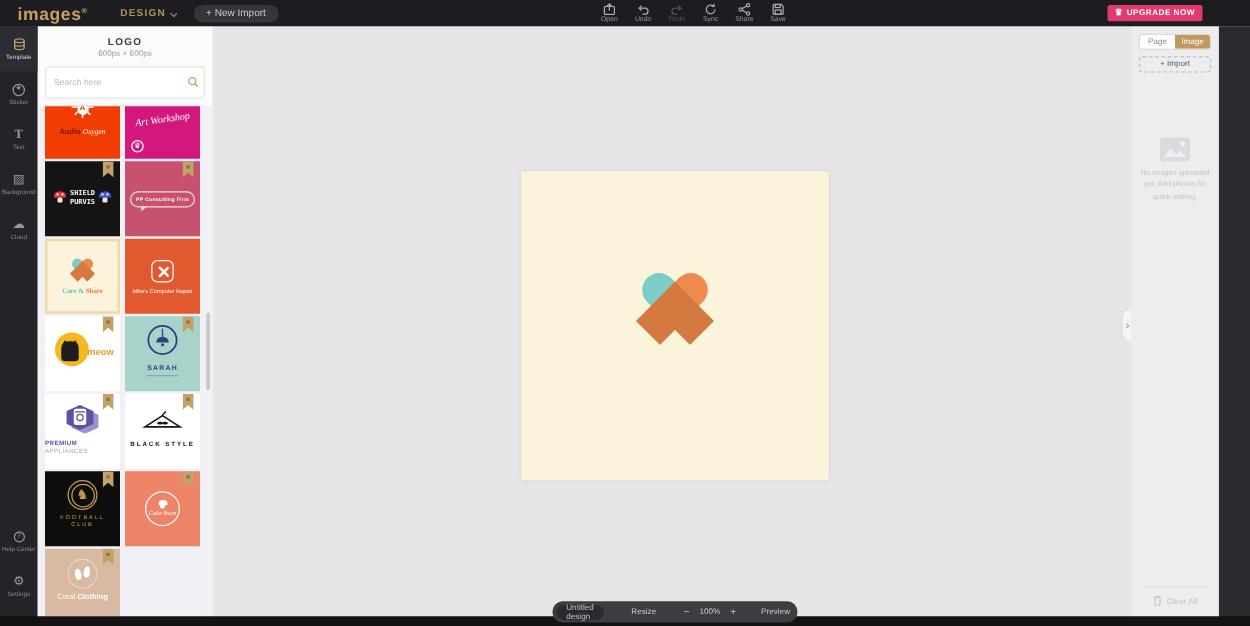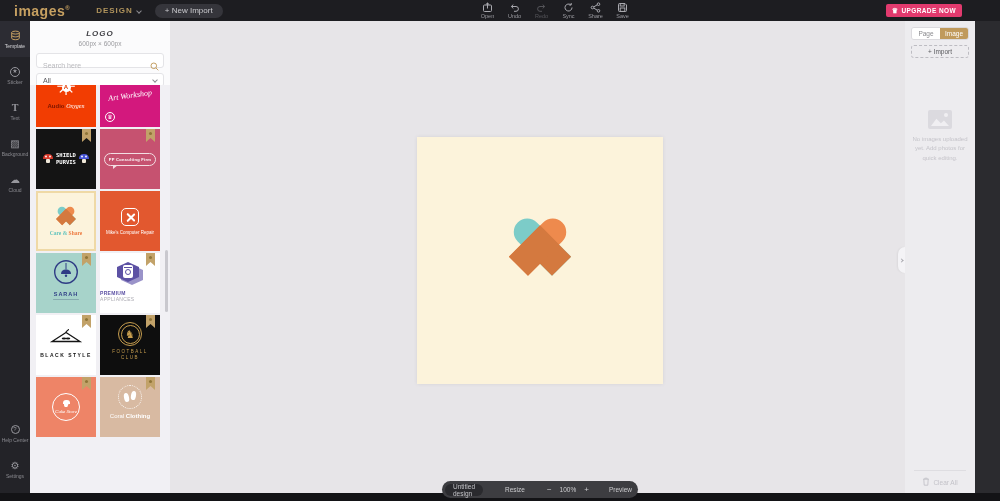--- a/index.html
+++ b/index.html
@@ -28,23 +28,23 @@
   .rail-item .ricon { height:13px; display:flex; align-items:center; justify-content:center; color:#97979D; font-size:10px; line-height:13px; }
   .rail-item .rlabel { font-size:5px; color:#8A8A90; margin-top:1px; }
   .rail-item.active { background:#2C2C33; }
   .rail-item.active .ricon { color:#C5A063; }
   .rail-item.active .rlabel { color:#D6D6DA; }
   .rail-spacer { flex:1; }
   .qcircle { width:9px; height:9px; border:1px solid #97979D; border-radius:50%; font-size:6px; color:#97979D; display:flex; align-items:center; justify-content:center; }
 
   
   .panel { position:absolute; left:30px; top:21px; width:140px; height:472px; background:#FBFBFC; z-index:10; }
-  .panel-title { text-align:center; font-size:8px; font-weight:bold; letter-spacing:1px; color:#3F3F44; margin-top:8px;font-style:italic; }
+  .panel-title { text-align:center; font-size:8px; font-weight:bold; letter-spacing:1px; color:#3F3F44; margin-top:8px; }
   .panel-dims { text-align:center; font-size:6.5px; color:#9B9B9F; margin-top:2px; }
-  .search-box { position:relative; margin:6px 6px 0 6px; height:15px; background:#fff; border:1px solid #E4E4E7; border-radius:3px; }
+  .search-box { position:relative; margin:6px 6px 0 6px; height:26px; background:#fff; border:1px solid #E4E4E7; border-radius:3px; }
   .search-box input { width:100%; height:100%; border:none; outline:none; background:transparent; font-size:7px; color:#555; padding:0 16px 0 6px; font-family:"Liberation Sans",sans-serif; }
   .search-box input::placeholder { color:#B8B8BC; }
   .search-ic { position:absolute; right:4px; top:3px; }
   .filter-box { margin:5px 6px 0 6px; height:14px; background:#fff; border:1px solid #E4E4E7; border-radius:3px; display:flex; align-items:center; justify-content:space-between; padding:0 6px; cursor:pointer; }
   .filter-box .fval { font-size:7px; color:#55555A; }
   .tiles-wrap { position:absolute; left:0; top:64px; width:140px; height:408px; background:#F1F0F4; overflow:hidden; }
   .tiles { display:grid; grid-template-columns:60px 60px; column-gap:4px; row-gap:2px; padding:0 6px; margin-top:-18px; }
   .tile { position:relative; width:60px; height:60px; overflow:hidden; cursor:pointer; }
   .tile.selected { outline:2px solid #EFD9A6; outline-offset:-2px; }
   .ribbon { position:absolute; top:0; right:5px; width:9px; height:13px; background:#C2A269; clip-path:polygon(0 0,100% 0,100% 100%,50% 70%,0 100%); }
@@ -360,20 +360,28 @@
         </div>
 
         <div class="tile t-repair" style="background: rgb(226, 88, 47);">
           <div class="toolbox">
               <span class="bar b1"></span>
               <span class="bar b3"></span>
             </div>
           <div class="rcap">Mike's Computer Repair</div>
         </div>
 
+        <div class="tile t-meow" style="background: rgb(255, 255, 255);">
+          <span class="ribbon">
+              <span class="rdot"></span>
+            </span>
+          <div class="sun"></div>
+          <div class="cat"></div>
+          <div class="mlabel">meow</div>
+        </div>
 
         <div class="tile t-sarah" style="background: rgb(167, 211, 202);">
           <span class="ribbon">
               <span class="rdot"></span>
             </span>
           <span><svg width="26" height="26" viewBox="0 0 26 26">
                 <circle cx="13" cy="13" r="11.3" fill="none" stroke="#2F3C85" stroke-width="1.4"></circle>
                 <line x1="13" y1="4" x2="13" y2="10.5" stroke="#2F3C85" stroke-width="1"></line>
                 <path d="M8 15 Q8 10.5 13 10.5 Q18 10.5 18 15 Z" fill="#2F3C85"></path>
                 <circle cx="13" cy="16.8" r="1.2" fill="#2F3C85"></circle>

